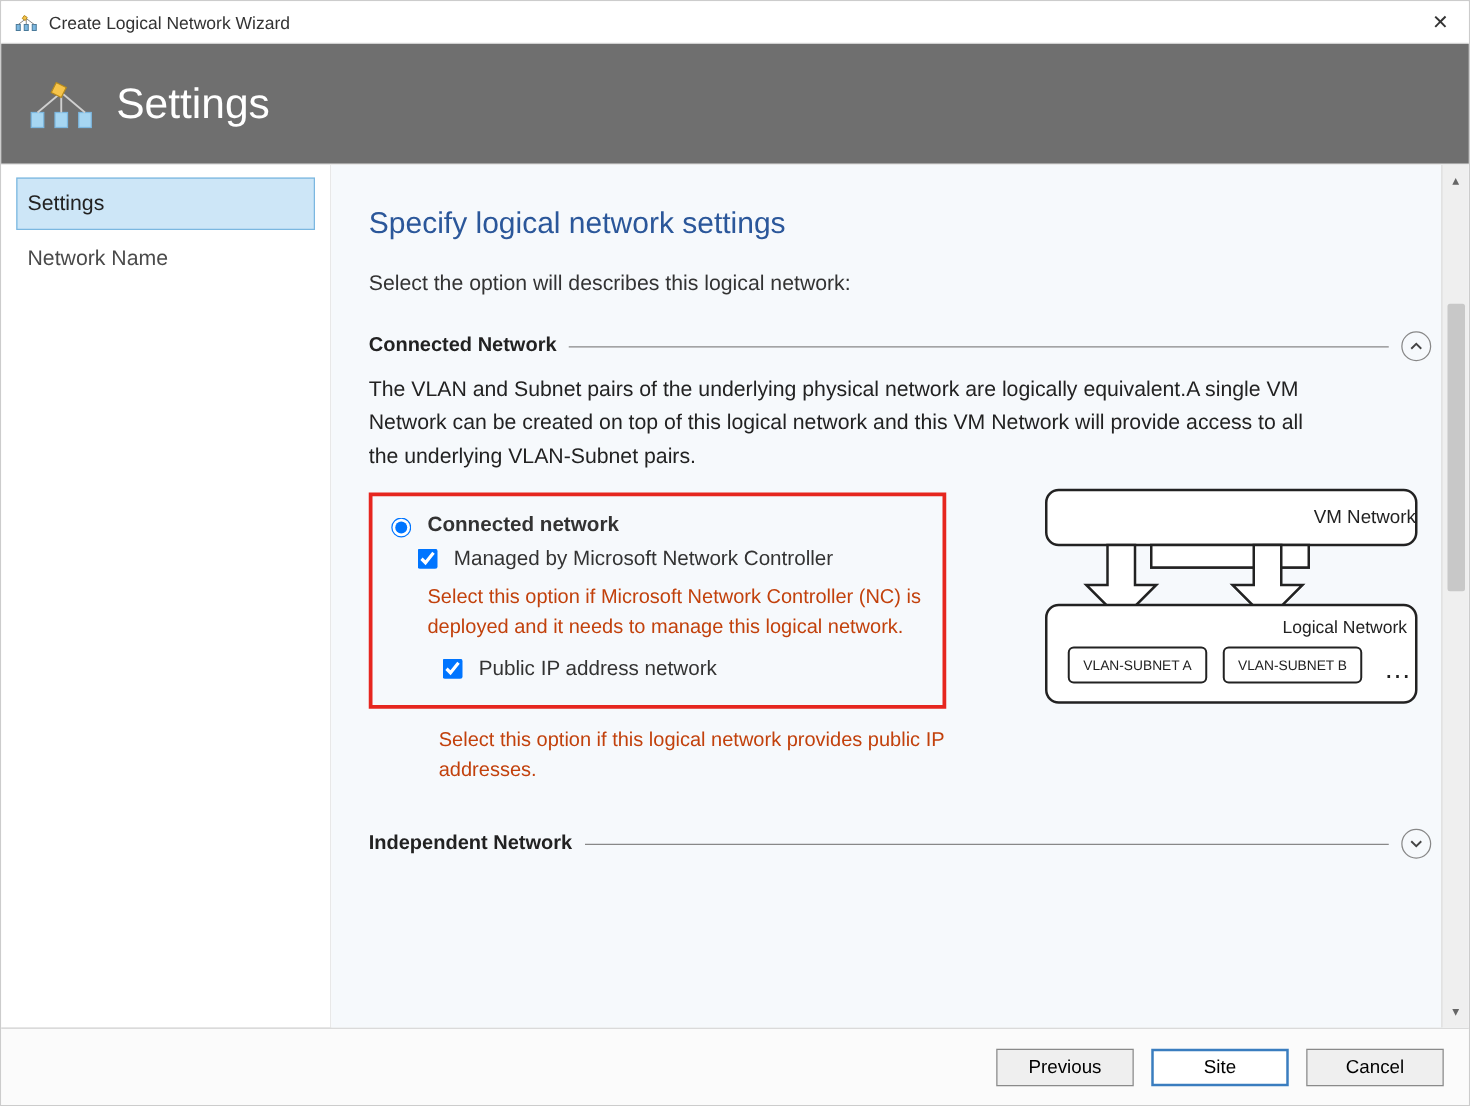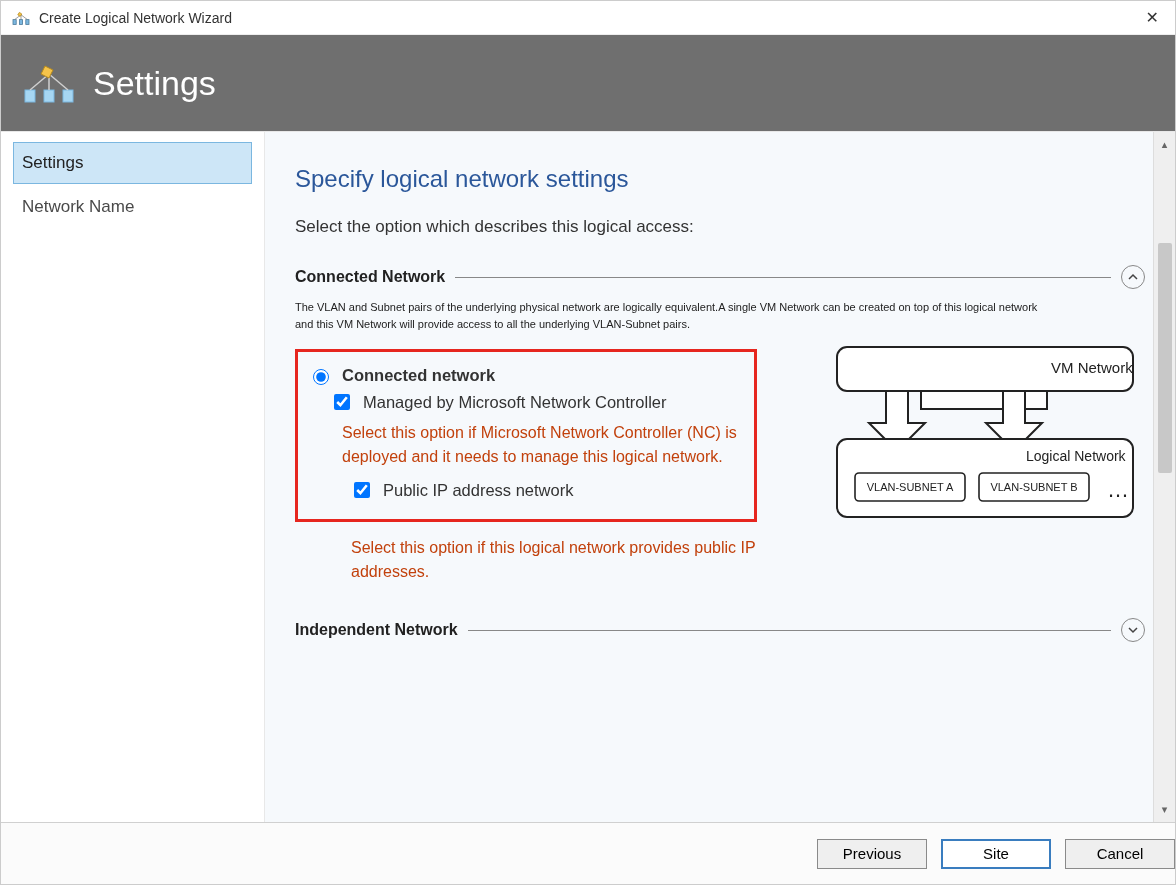--- a/index.html
+++ b/index.html
@@ -71,40 +71,40 @@
   .group-head {
     display: flex; align-items: center; gap: 10px; margin-bottom: 10px;
   }
   .group-head .gh-label { font-weight: 600; font-size: 16px; color: #222; white-space: nowrap; }
   .group-head .rule { flex: 1; height: 1px; background: #888; }
   .chev {
     width: 24px; height: 24px; border: 1px solid #888; border-radius: 50%;
     display: flex; align-items: center; justify-content: center;
     font-size: 12px; color: #444; margin-right: 8px; cursor: pointer;
   }
-  .desc { font-size: 11px; color: #222; line-height: 1.55; max-width: 760px; margin-bottom: 10px; }
+  .desc { font-size: 17px; color: #222; line-height: 1.55; max-width: 760px; margin-bottom: 10px; }
   .radio-row, .check-row {
     display: flex; align-items: center; gap: 10px; margin: 6px 0; font-size: 16.5px;
   }
   .radio-row input, .check-row input { width: 16px; height: 16px; }
   .radio-row label, .check-row label { cursor: pointer; }
   .bold { font-weight: 600; }
   .sub-desc { font-size: 16px; color: #c2410c; line-height: 1.5; max-width: 460px; margin: 8px 0 10px 34px; }
   .indent-1 { margin-left: 22px; }
   .indent-2 { margin-left: 42px; }
   .highlight-box {
     border: 3px solid #e6261f; padding: 8px 10px 12px 10px; margin-top: 6px;
     max-width: 462px;
   }
   .two-col { display: flex; gap: 20px; align-items: flex-start; }
   .diagram { width: 310px; }
   .footer {
     height: 62px; border-top: 1px solid #d0d0d0;
     display: flex; align-items: center; justify-content: flex-end;
-    gap: 14px; background: #fbfbfb;
+    padding-right: 20px; gap: 14px; background: #fbfbfb;
   }
   .btn {
     width: 110px; height: 30px; border: 1px solid #8a8a8a; background: #efefef;
     font-size: 15px; cursor: pointer;
   }
   .btn.primary { border: 2px solid #3a7dbf; background: #fff; }
   .scrollbar {
     width: 22px; background: #efefef; border-left: 1px solid #ddd;
     display: flex; flex-direction: column; align-items: center;
     padding: 4px 0;
@@ -147,21 +147,21 @@
 
   <div class="body-row">
     <div class="sidebar">
       <div class="sidebar-item selected">Settings</div>
       <div class="sidebar-item">Network Name</div>
     </div>
 
     <div class="main">
       <div class="content">
         <div class="page-title">Specify logical network settings</div>
-        <div class="instr">Select the option which describes this logical access:</div>
+        <div class="instr">Select the option will describes this logical network:</div>
 
         <div class="group-head">
           <span class="gh-label">Connected Network</span>
           <span class="rule"></span>
           <span class="chev">
             <svg width="12" height="12" viewBox="0 0 12 12">
                 <path d="M2 8 L6 4 L10 8" fill="none" stroke="#444" stroke-width="1.5"></path>
               </svg>
           </span>
         </div>

